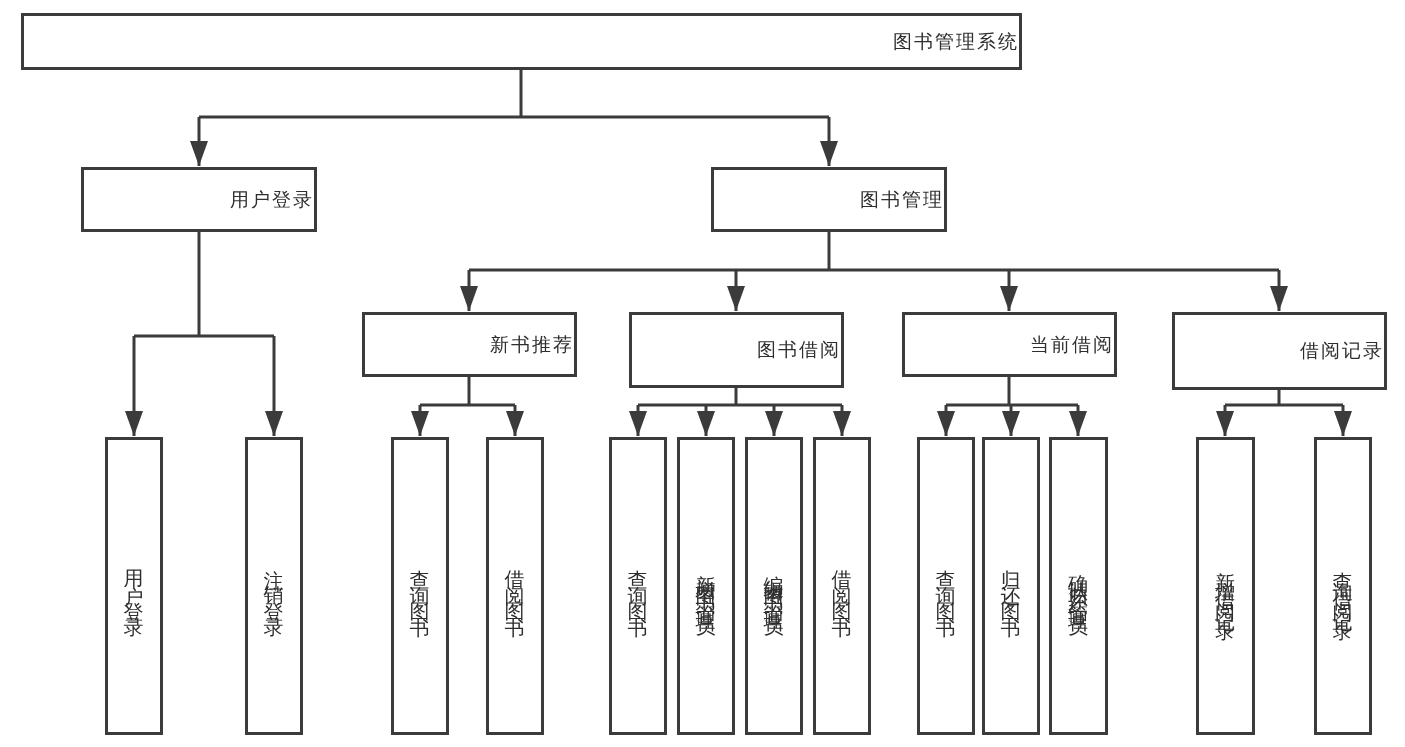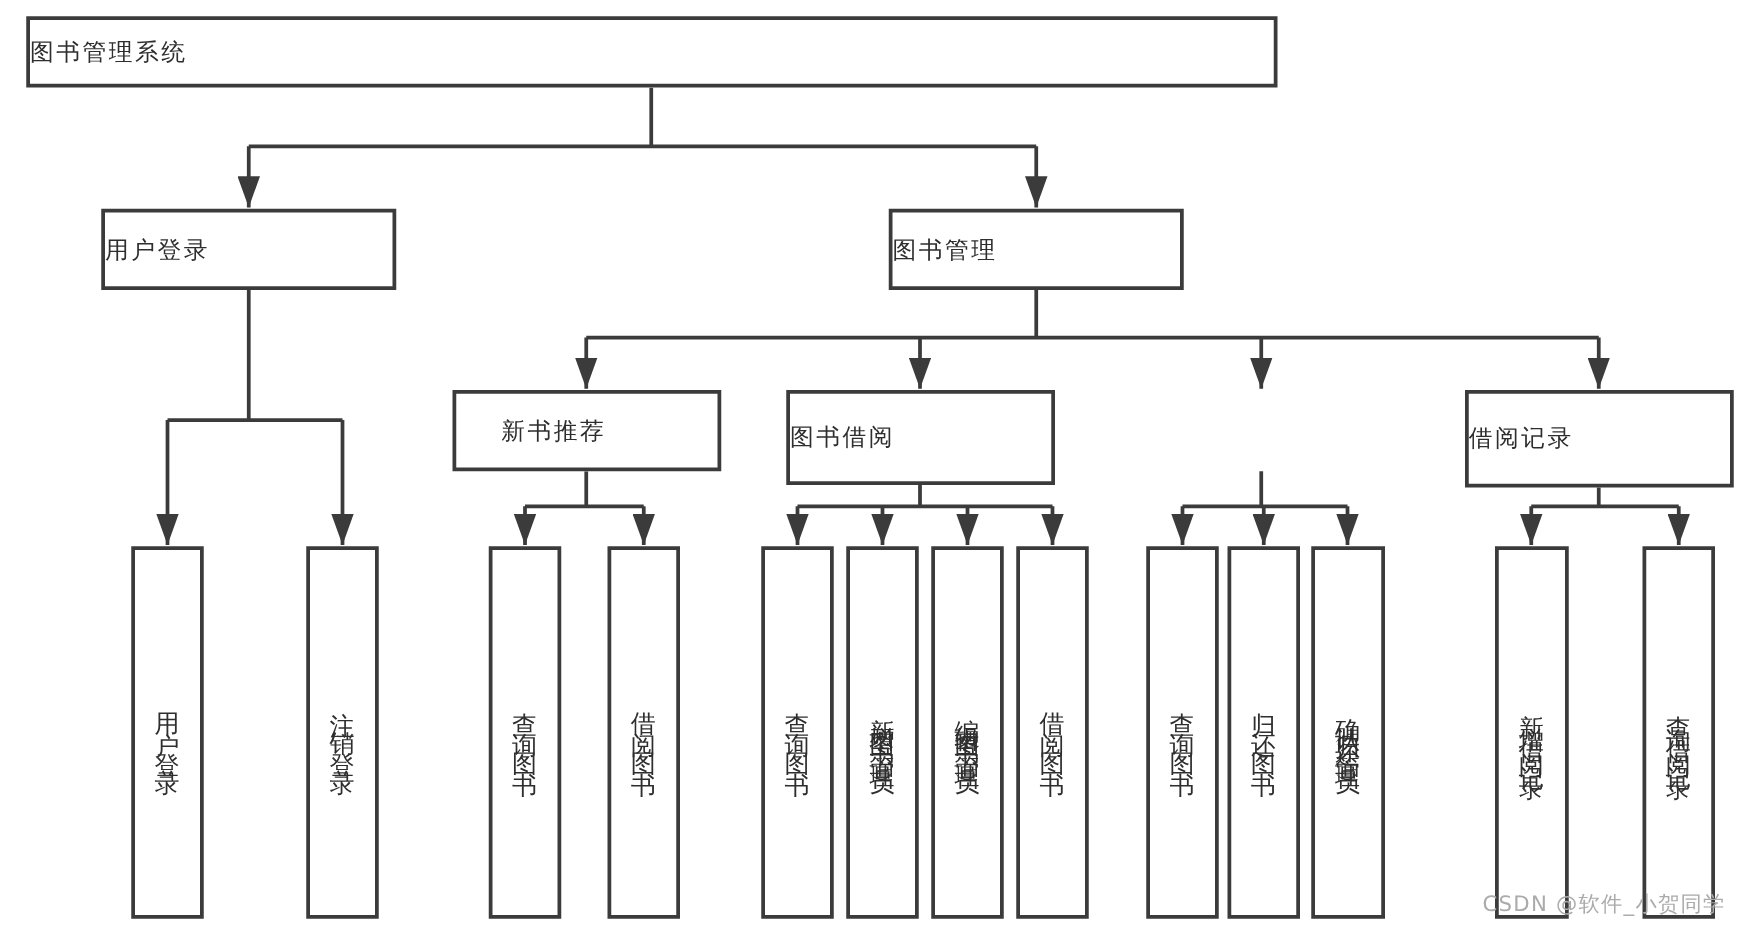--- a/index.html
+++ b/index.html
@@ -13,21 +13,21 @@
   }
   svg.connectors {
     position: absolute;
     left: 0; top: 0;
     width: 1405px; height: 747px;
   }
   .hbox {
     position: absolute;
     display: flex;
     align-items: center;
-    justify-content: flex-start;
+    justify-content: flex-end;
     border: 3px solid var(--line, #3b3b3b);
     background: #ffffff;
     color: var(--text, #2e2e2e);
     font-size: 19px;
     letter-spacing: 2px;
     box-sizing: border-box;
     white-space: nowrap;
   }
   .vbox {
     position: absolute;
@@ -124,20 +124,23 @@
   <div class="hbox" style="left:711px; top:167px; width:236px; height:65px;">
     <span>图书管理</span>
   </div>
 
   <div class="hbox" style="left:362px; top:312px; width:215px; height:65px;padding-left:36px;">
     <span>新书推荐</span>
   </div>
   <div class="hbox" style="left:629px; top:312px; width:215px; height:76px;">
     <span>图书借阅</span>
   </div>
+  <div class="hbox" style="left:902px; top:312px; width:215px; height:65px;">
+    <span>当前借阅</span>
+  </div>
   <div class="hbox" style="left:1172px; top:312px; width:215px; height:78px;">
     <span>借阅记录</span>
   </div>
 
   <div class="vbox sp4" style="left:105px; top:437px; width:58px; height:298px;">
     <span>用户登录</span>
   </div>
   <div class="vbox sp4" style="left:245px; top:437px; width:58px; height:298px;">
     <span>注销登录</span>
   </div>
@@ -172,15 +175,14 @@
     <span>确认归还（管理员）</span>
   </div>
 
   <div class="vbox sp6" style="left:1196px; top:437px; width:59px; height:298px;">
     <span>新增借阅记录</span>
   </div>
   <div class="vbox sp6" style="left:1314px; top:437px; width:58px; height:298px;">
     <span>查询借阅记录</span>
   </div>
 
-  <div class="watermark">CSDN @软件_小贺同学</div>
 
 </div>
 
 </body></html>

